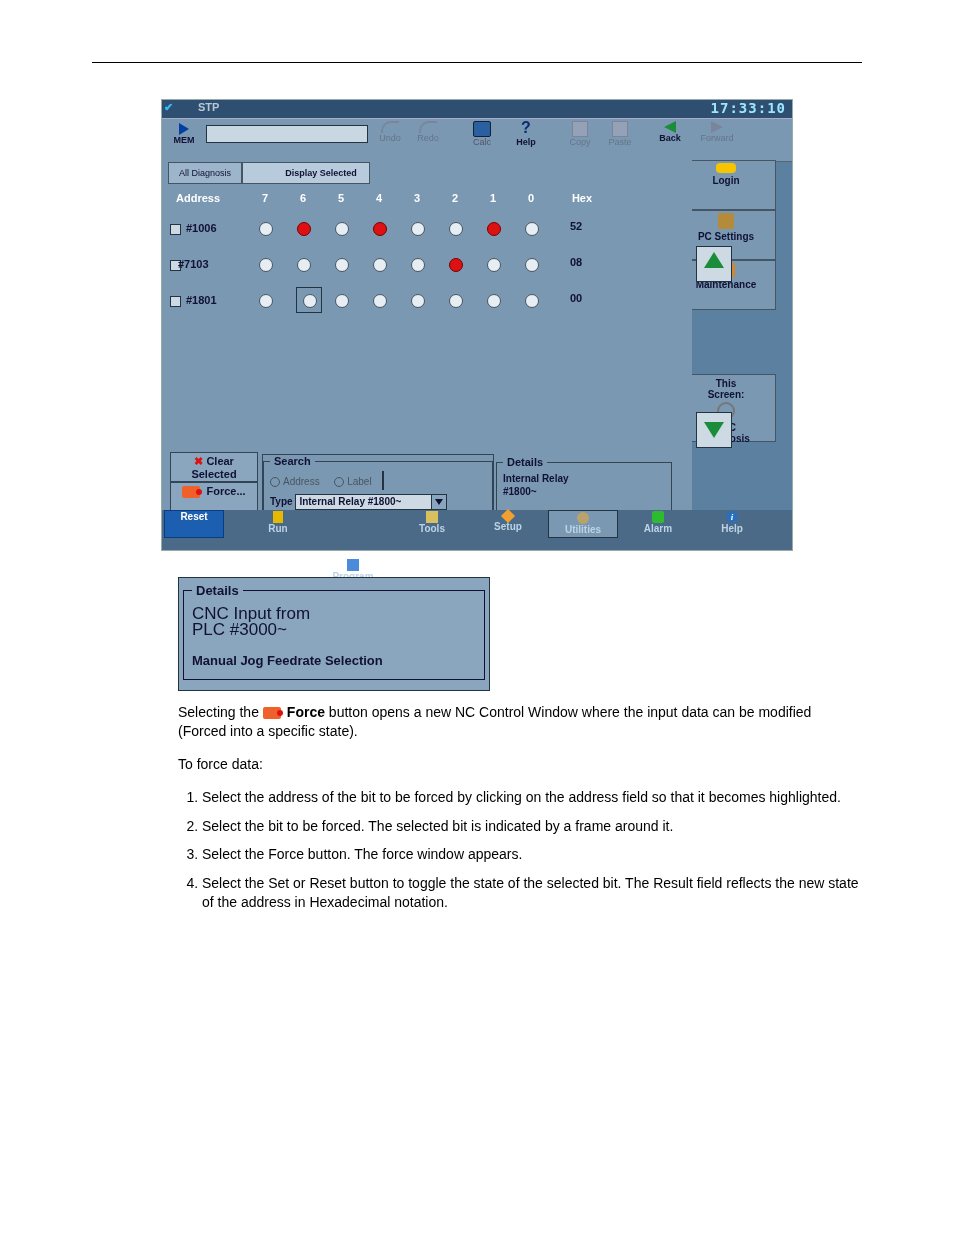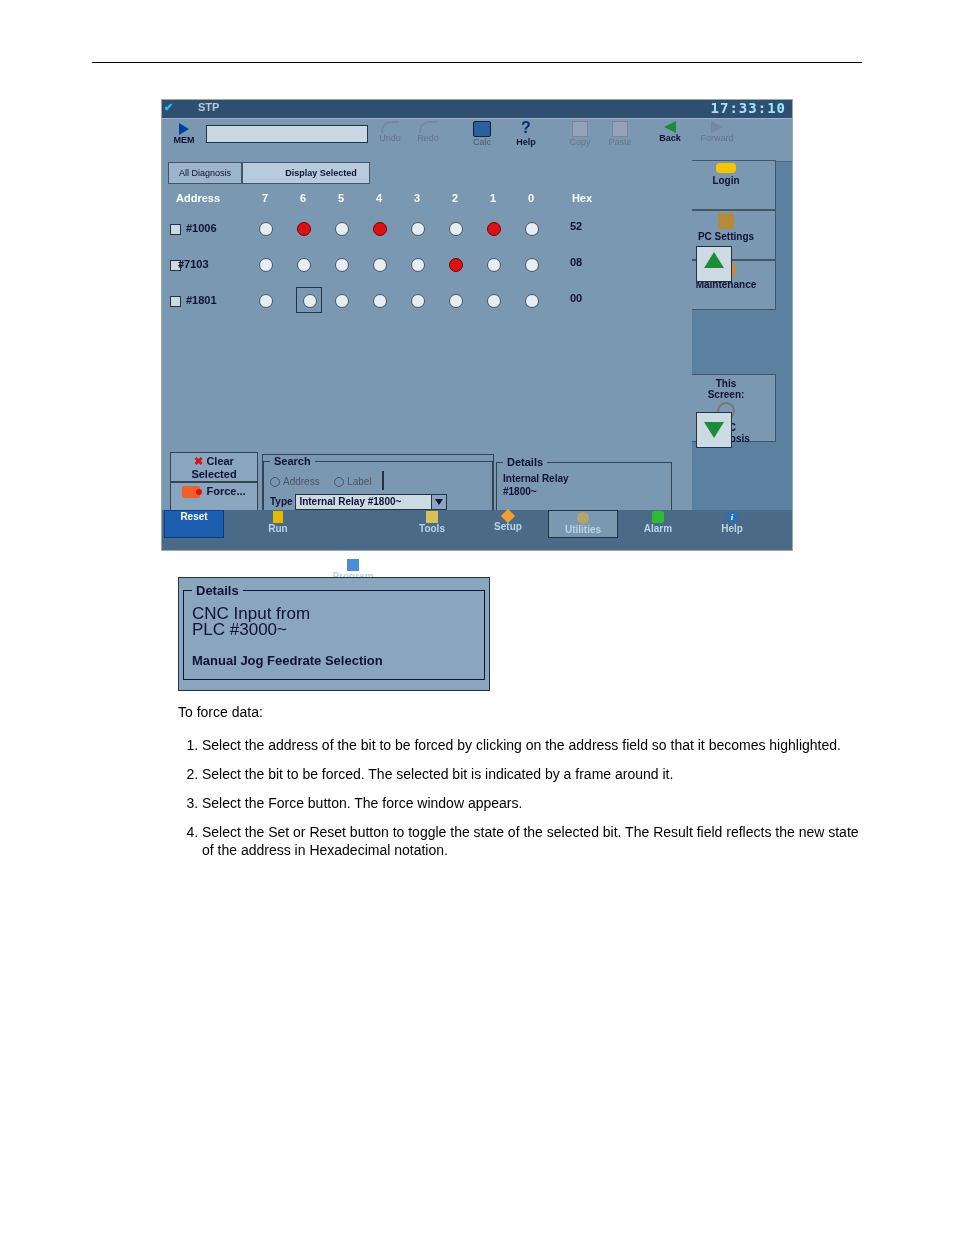--- a/index.html
+++ b/index.html
@@ -261,20 +261,25 @@
 
     <div class="details-fig">
       <fieldset>
         <legend>Details</legend>
         <div class="l1">CNC Input from</div>
         <div class="l1">PLC #3000~</div>
         <div class="l2">Manual Jog Feedrate Selection</div>
       </fieldset>
     </div>
 
+    <p>
+      <span>Selecting the </span>
+      <span class="inline-ic"></span><b>Force</b>
+      <span> button opens a new NC Control Window where the input data can be modified (Forced into a specific state).</span>
+    </p>
     <p>To force data:</p>
     <ol id="steps-list">
         <li>Select the address of the bit to be forced by clicking on the address field so that it becomes highlighted.</li>
         <li>Select the bit to be forced. The selected bit is indicated by a frame around it.</li>
         <li>Select the Force button. The force window appears.</li>
         <li>Select the Set or Reset button to toggle the state of the selected bit. The Result field reflects the new state of the address in Hexadecimal notation.</li>
       </ol>
   </div>
 
 </div>

